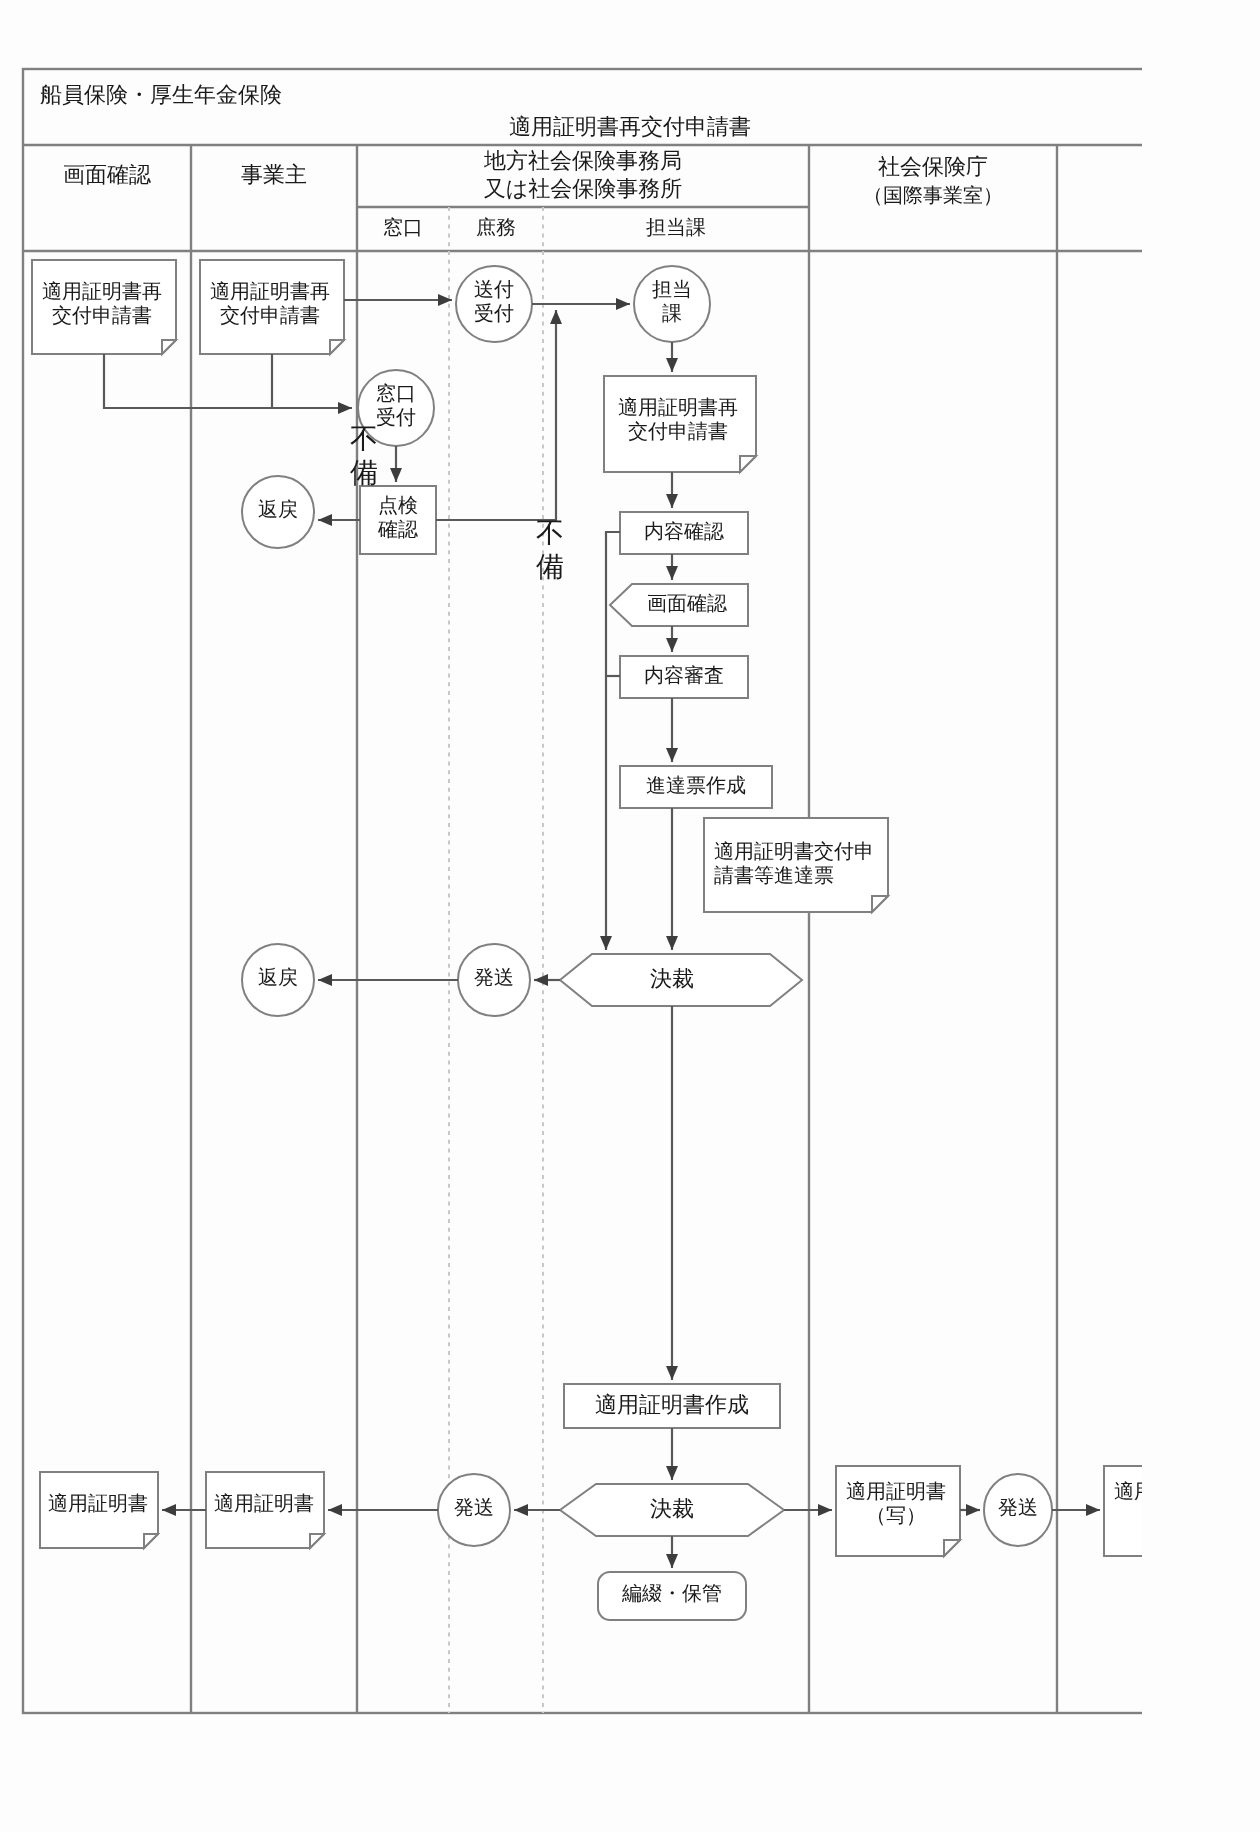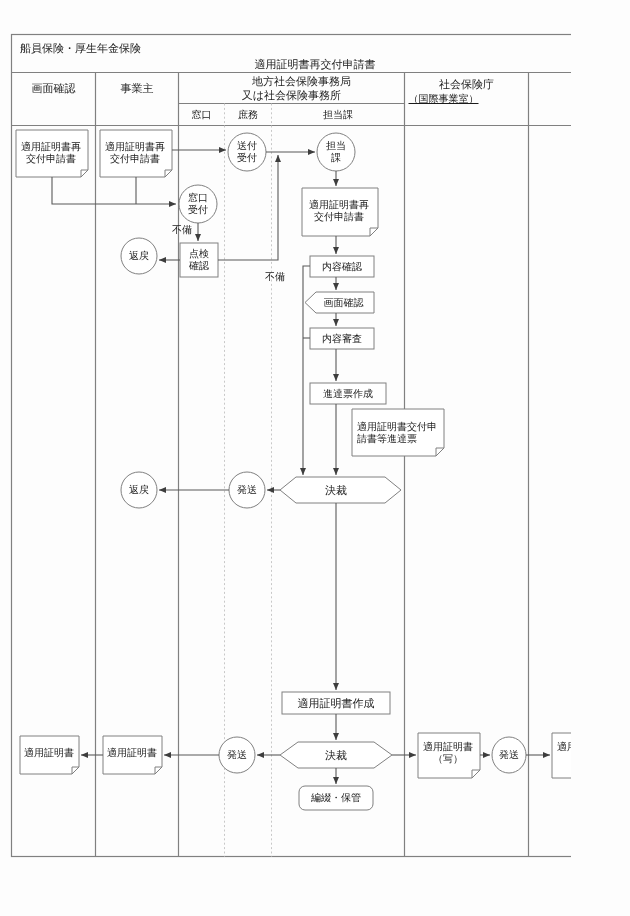--- a/index.html
+++ b/index.html
@@ -5,21 +5,21 @@
 <style>
   html,body{margin:0;padding:0;background:#fdfdfd;}
   body{font-family:"Liberation Serif","DejaVu Serif",serif;}
   #page{position:relative;width:571px;height:916px;background:#fdfdfd;overflow:hidden;}
   #svgroot{position:absolute;left:0;top:0;width:630px;height:916px;}
   .lbl{position:absolute;display:flex;align-items:center;justify-content:center;
        text-align:center;line-height:1.18;color:#1a1a1a;
        font-family:"Liberation Serif","DejaVu Serif",serif;pointer-events:none;}
   .t10{font-size:10px;}
   .t11{font-size:11px;}
-  .t9{font-size:10px;}
+  .t9{font-size:14px;}
   .lleft{justify-content:flex-start;text-align:left;}
 </style>
 </head>
 <body>
 
 <div id="page">
 
   <svg id="svgroot" viewBox="0 0 630 916" xmlns="http://www.w3.org/2000/svg">
     <defs>
       <marker id="ar" markerWidth="8" markerHeight="8" refX="7" refY="3" orient="auto" markerUnits="userSpaceOnUse">
@@ -173,24 +173,24 @@
 
       <path d="M526,755 L550,755" marker-end="url(#ar)"></path>
     </g>
   </svg>
 
   <div class="lbl t11 lleft" style="left:20px;top:38px;width:260px;height:20px;">船員保険・厚生年金保険</div>
   <div class="lbl t11" style="left:170px;top:55px;width:290px;height:18px;">適用証明書再交付申請書</div>
 
   <div class="lbl t11" style="left:12px;top:73px;width:83px;height:31px;">画面確認</div>
   <div class="lbl t11" style="left:96px;top:73px;width:82px;height:31px;">事業主</div>
-  <div class="lbl t11" style="left:189px;top:73px;width:225px;height:16px;">地方社会保険事務局</div>
+  <div class="lbl t11" style="left:179px;top:73px;width:225px;height:16px;">地方社会保険事務局</div>
   <div class="lbl t11" style="left:179px;top:87px;width:225px;height:16px;">又は社会保険事務所</div>
   <div class="lbl t11" style="left:405px;top:77px;width:123px;height:15px;">社会保険庁</div>
-  <div class="lbl t10" style="left:382px;top:91px;width:123px;height:15px;text-decoration:underline;">（国際事業室）</div>
+  <div class="lbl t10" style="left:405px;top:91px;width:123px;height:15px;">（国際事業室）</div>
 
   <div class="lbl t10" style="left:179px;top:104px;width:45px;height:21px;">窓口</div>
   <div class="lbl t10" style="left:225px;top:104px;width:46px;height:21px;">庶務</div>
   <div class="lbl t10" style="left:272px;top:104px;width:132px;height:21px;">担当課</div>
 
   <div class="lbl t10" style="left:16px;top:130px;width:70px;height:45px;white-space:pre-line;">適用証明書再
 交付申請書</div>
   <div class="lbl t10" style="left:100px;top:130px;width:70px;height:45px;white-space:pre-line;">適用証明書再
 交付申請書</div>
   <div class="lbl t10" style="left:228px;top:133px;width:38px;height:38px;white-space:pre-line;">送付

